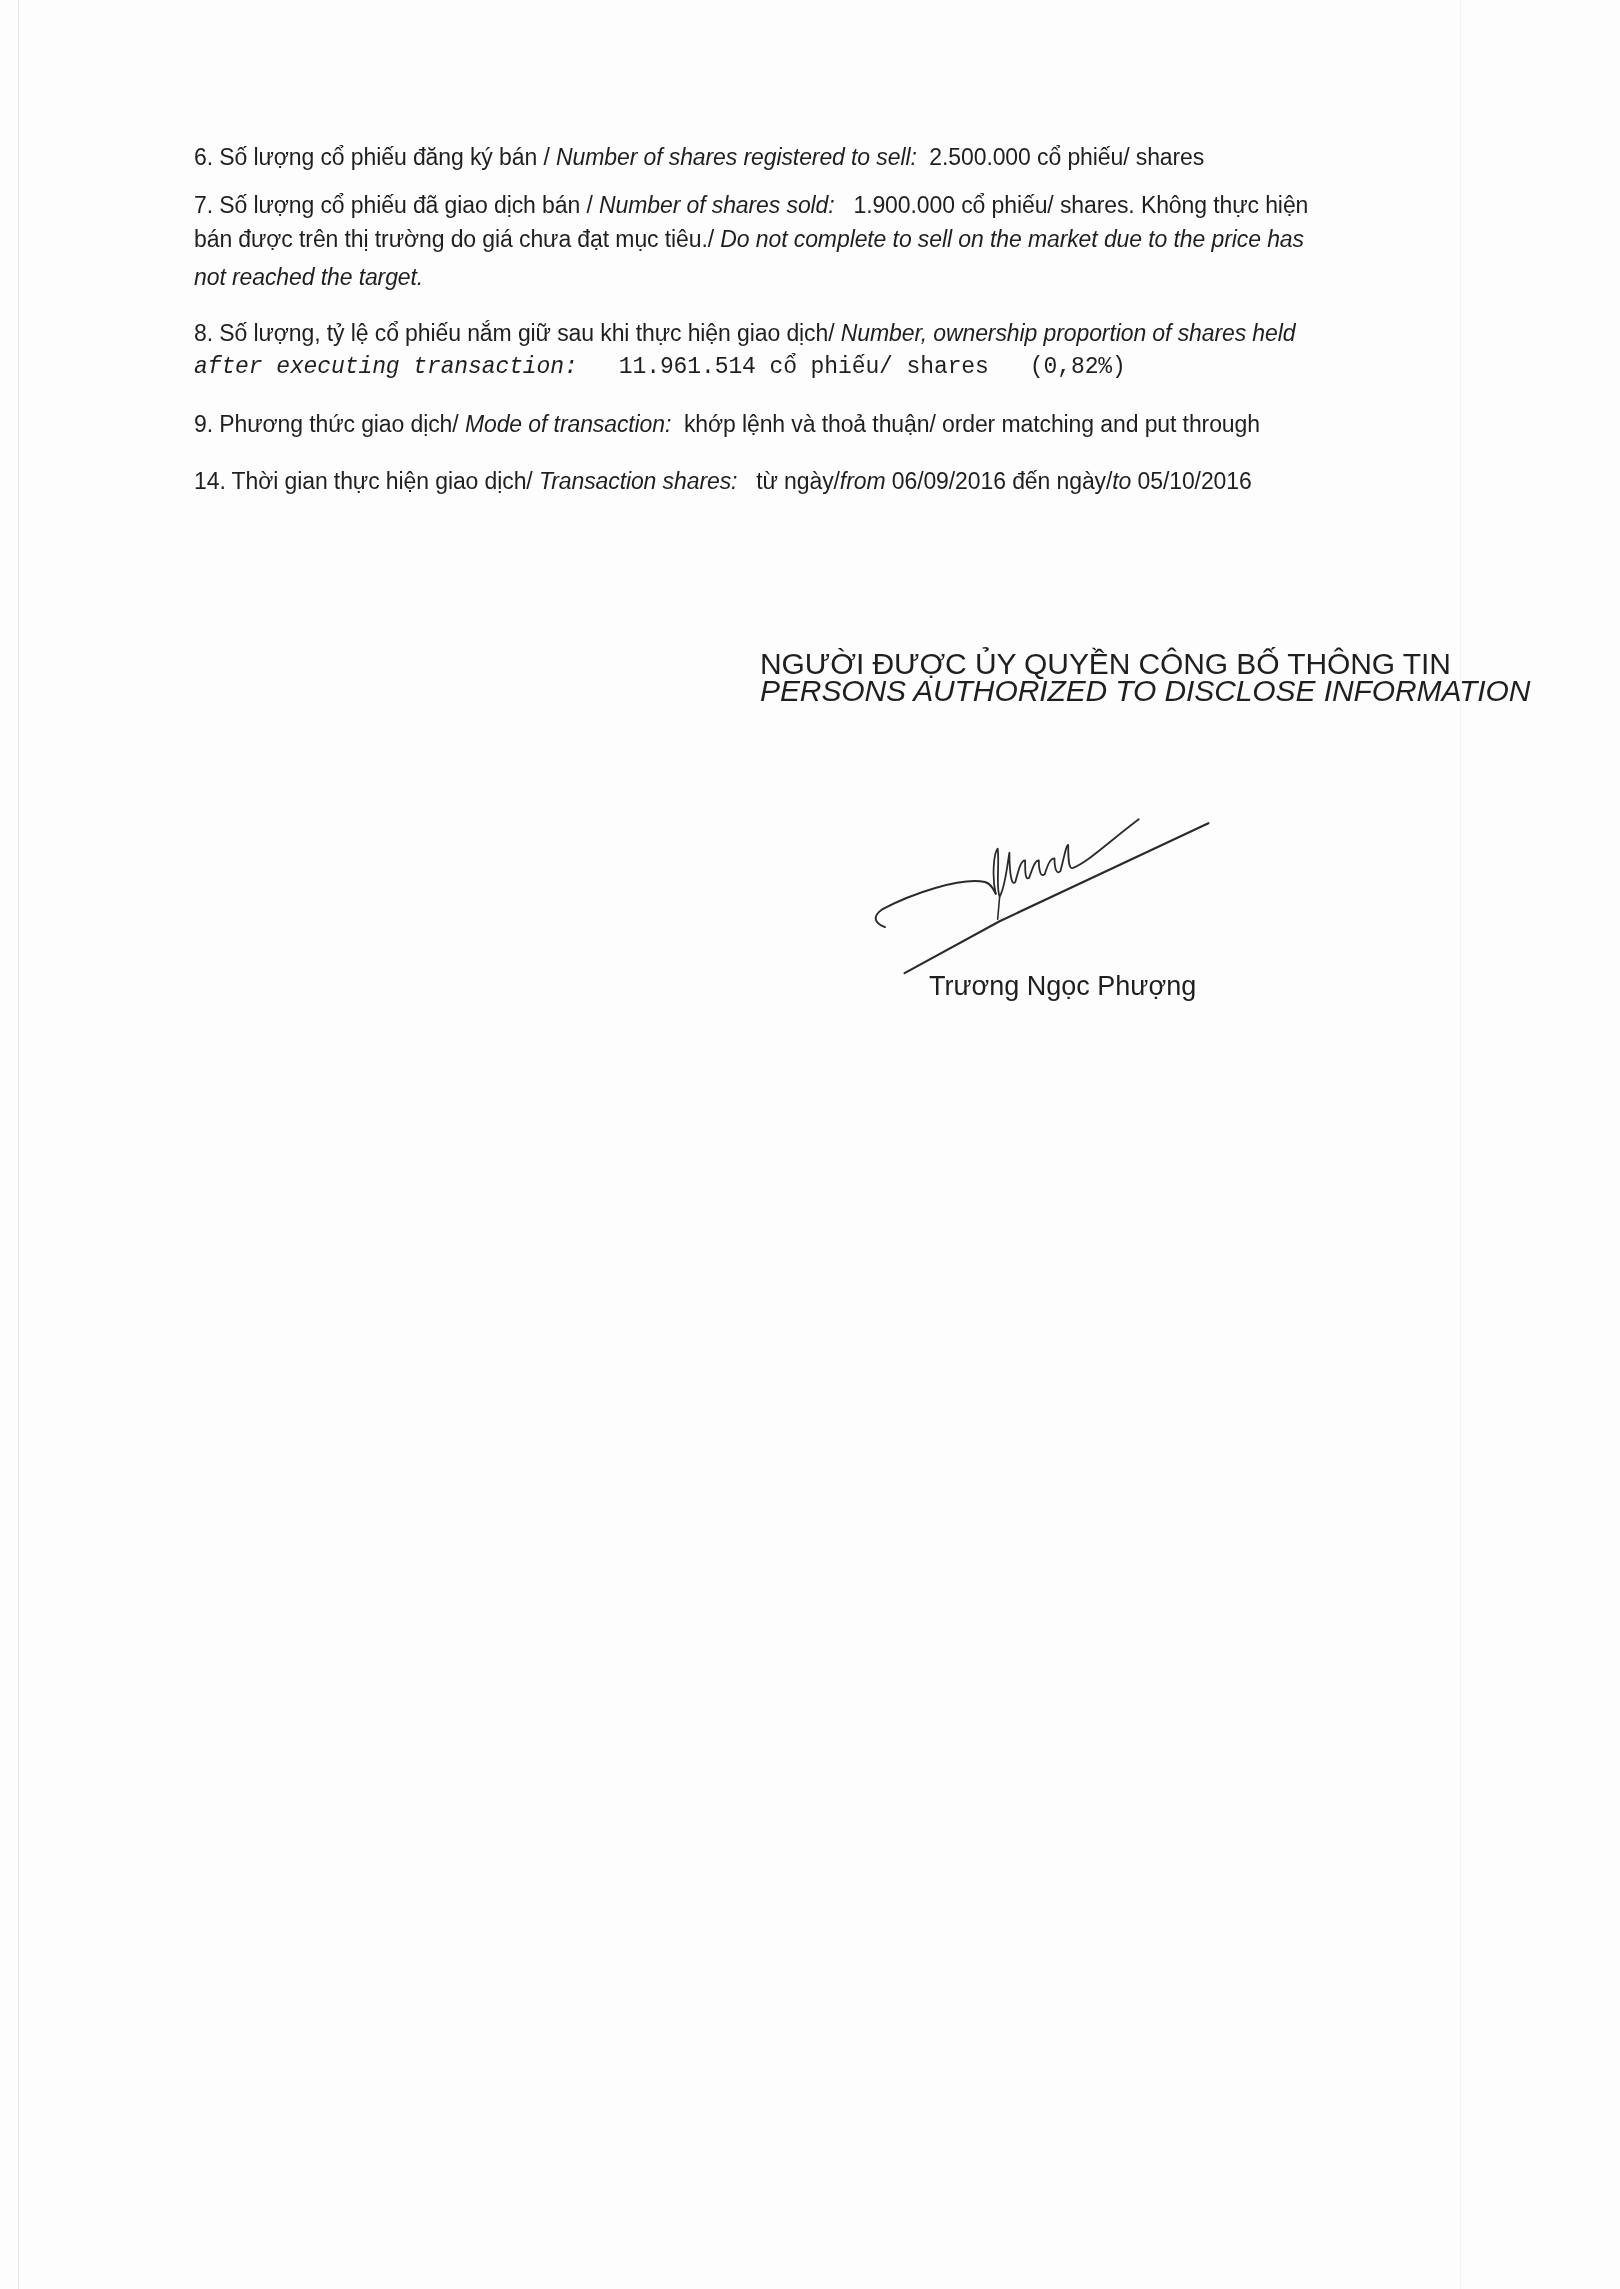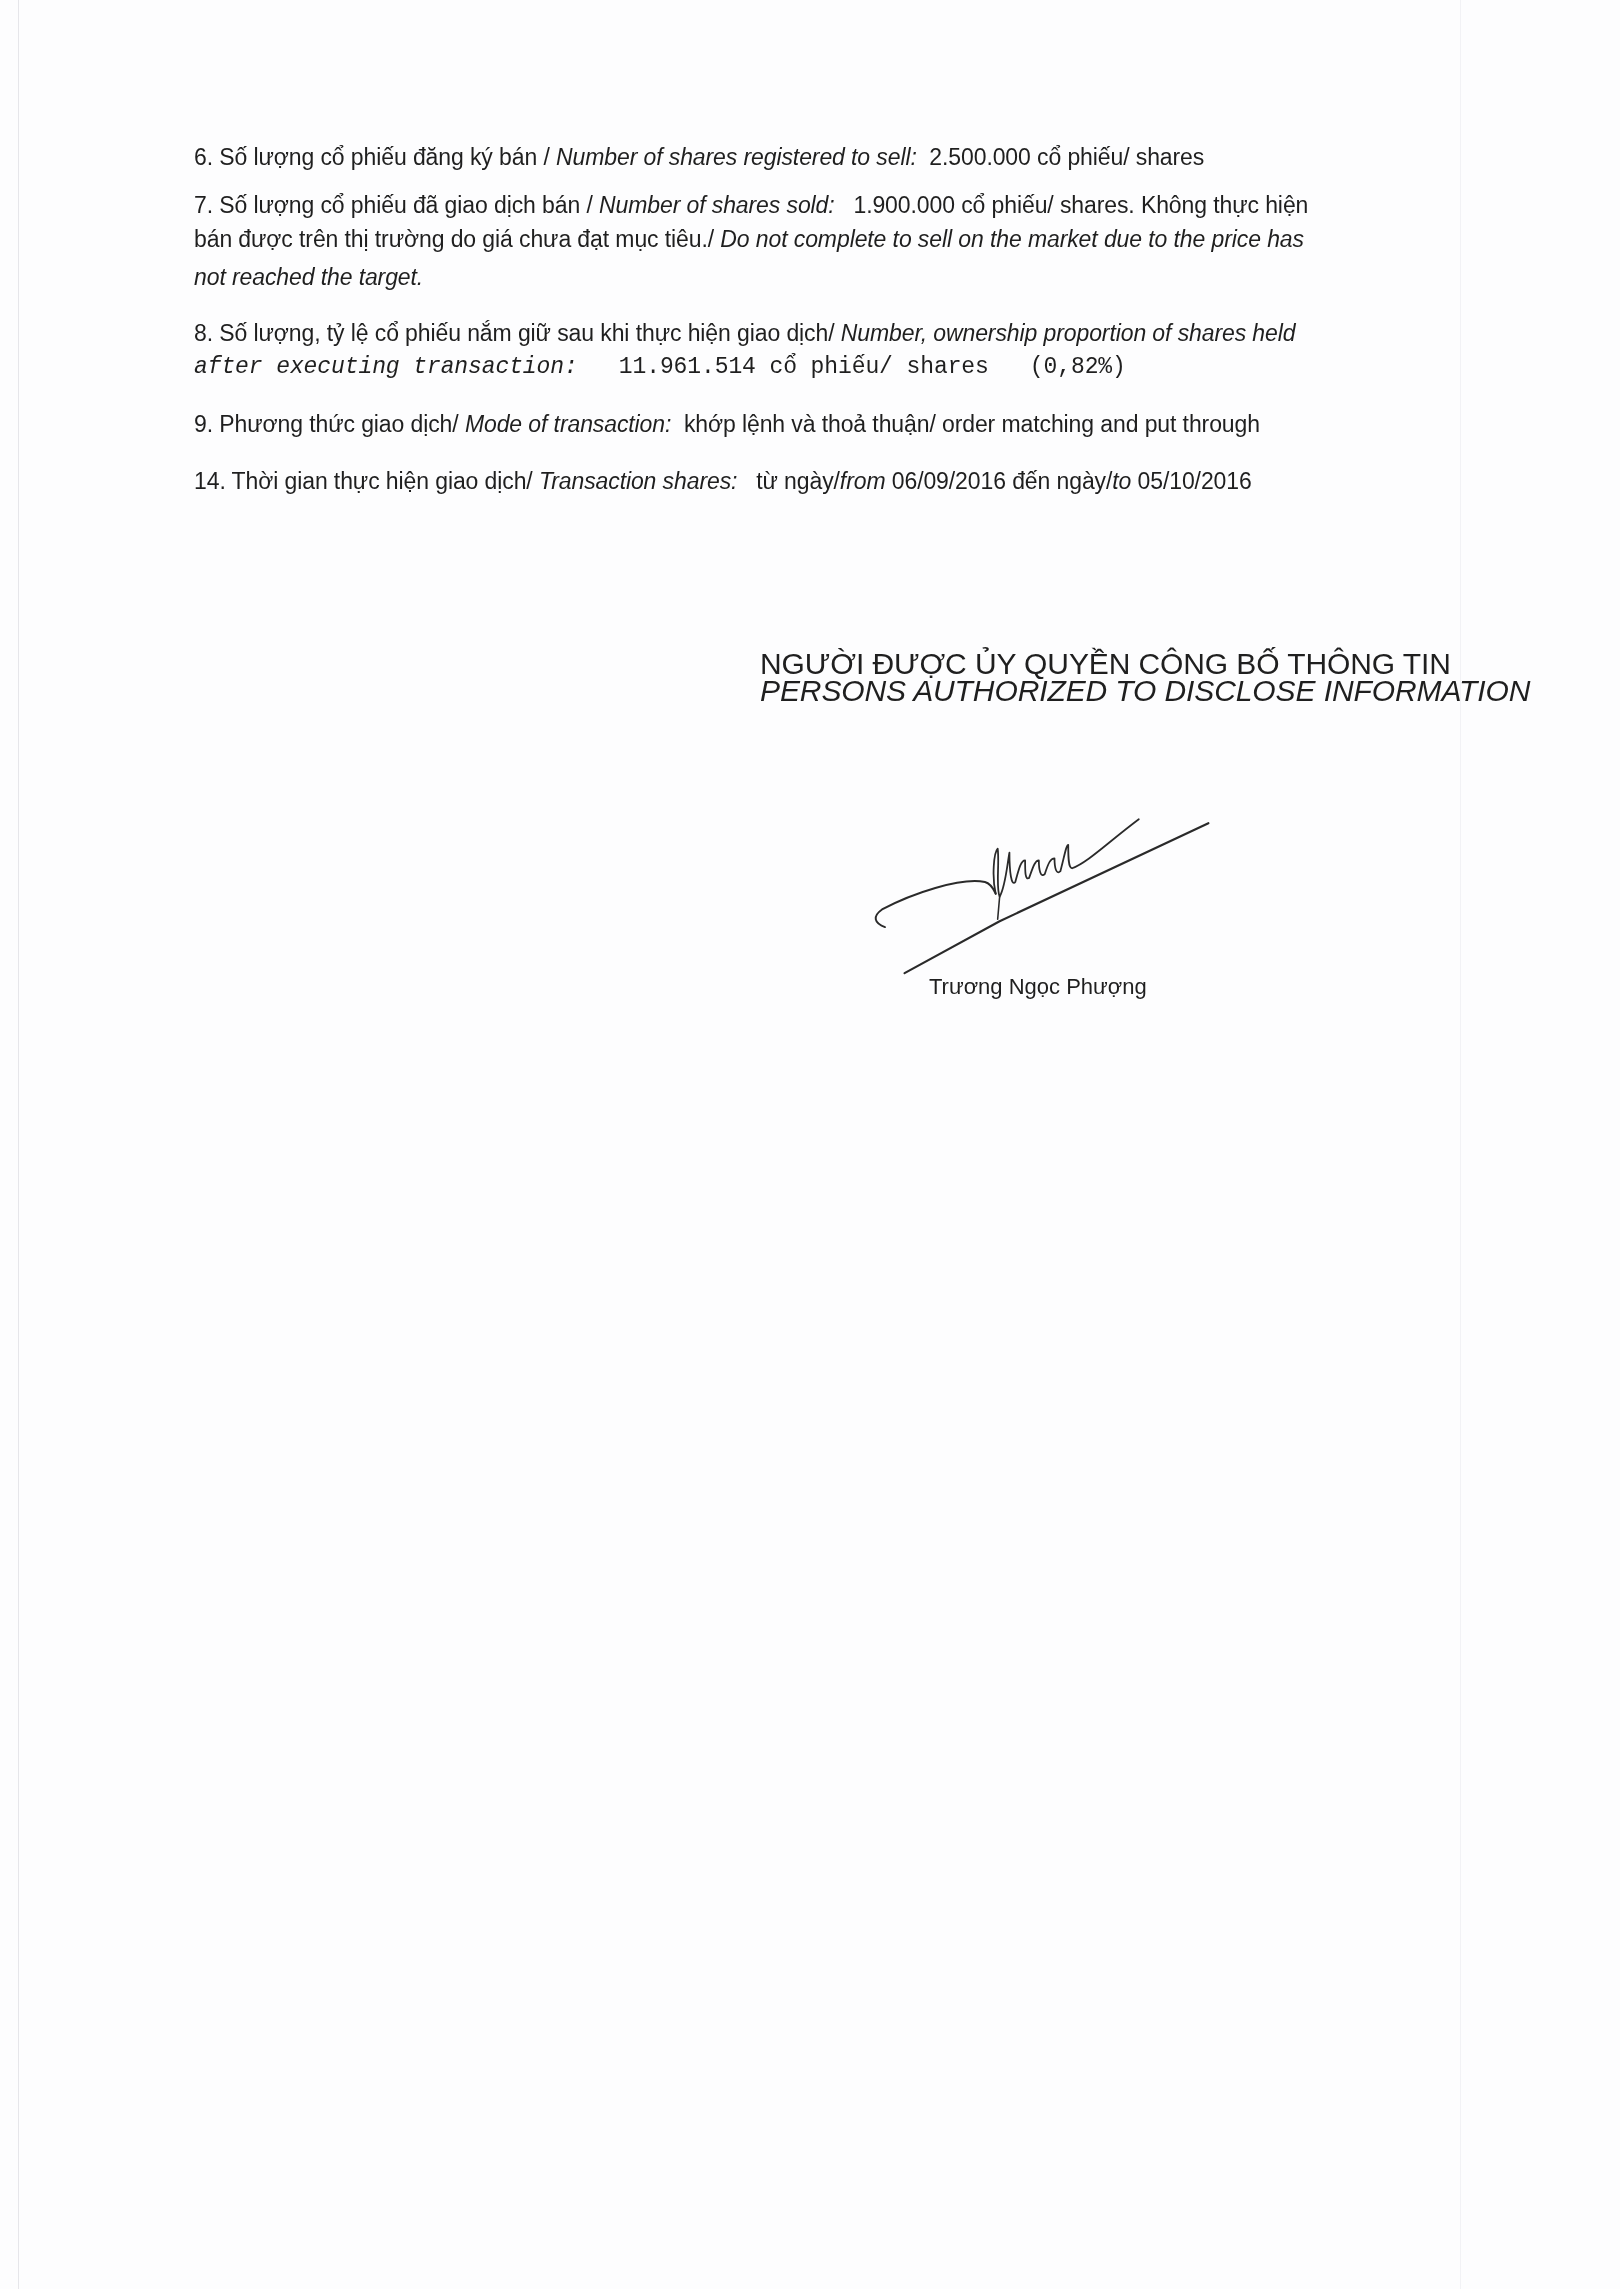--- a/index.html
+++ b/index.html
@@ -66,21 +66,21 @@
       top: 0;
       width: 1620px;
       height: 1078px;
       pointer-events: none;
     }
 
     #signer-name {
       position: absolute;
       left: 929px;
       top: 972px;
-      font-size: 22px;
+      font-size: 27px;
       line-height: 29px;
       white-space: nowrap;
     }
   </style>
 </head>
 <body>
 
 <div class="page-edge"></div>
 <div class="page-edge-right"></div>
 

